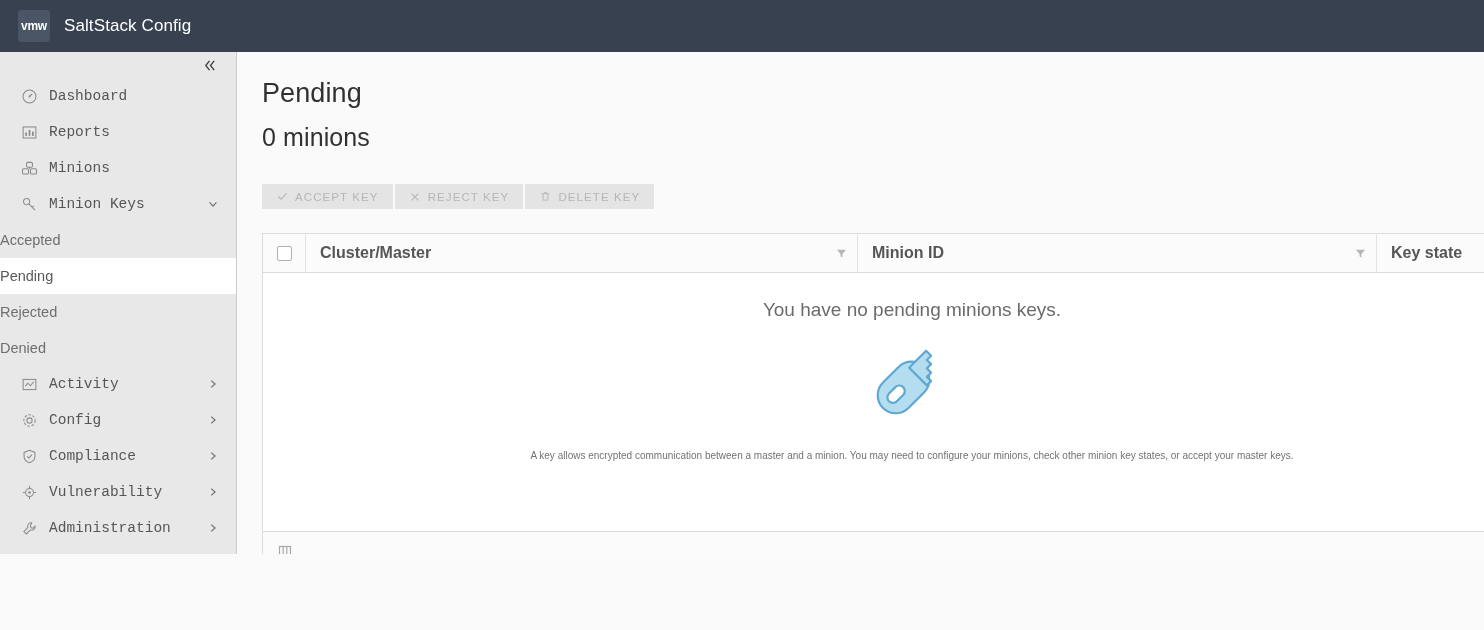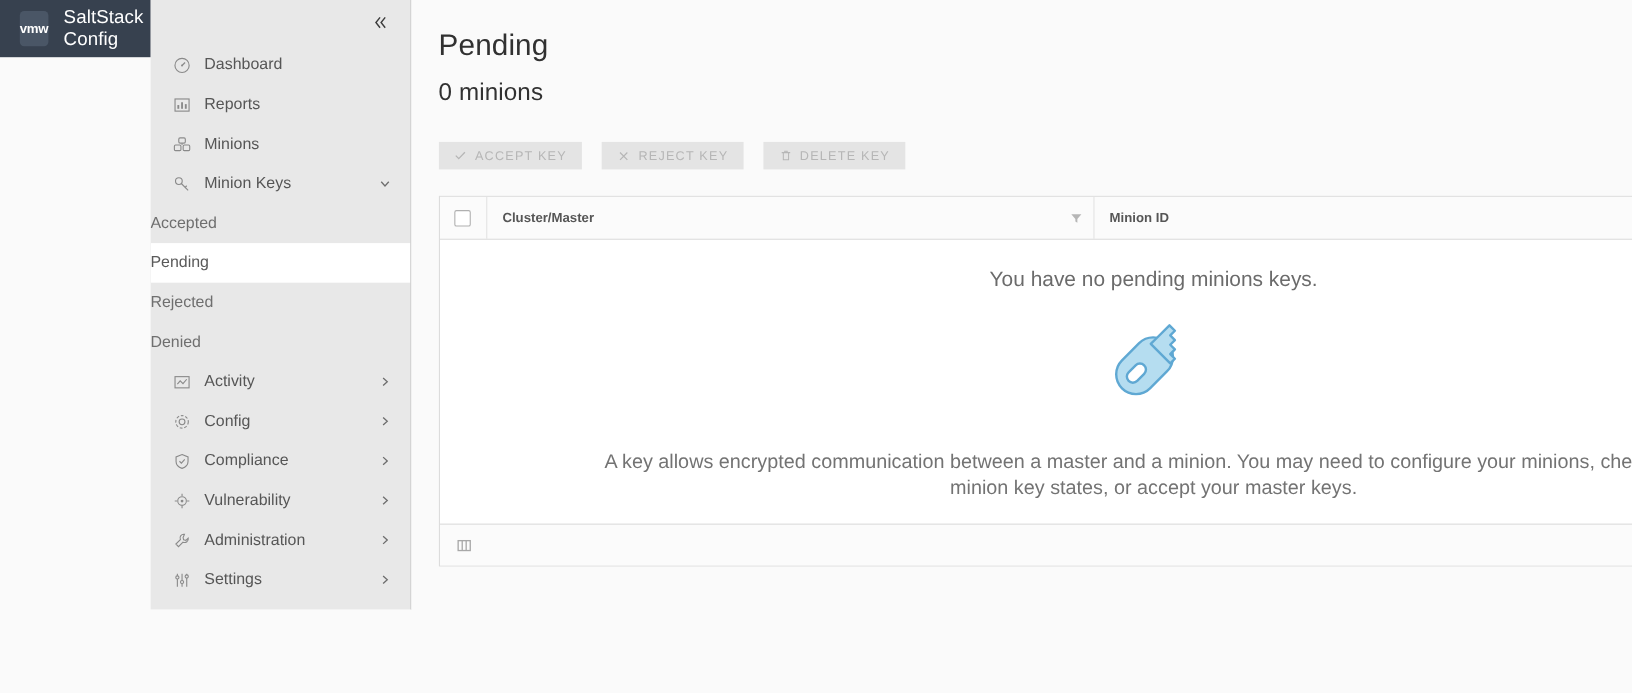--- a/index.html
+++ b/index.html
@@ -2,21 +2,21 @@
 <html><head>
 <meta charset="utf-8">
 <style>
   * { box-sizing: border-box; margin: 0; padding: 0; }
   html, body {
     width: 1484px; height: 630px;
     overflow: hidden;
     background: #fafafa;
     font-family: "Liberation Sans", sans-serif;
   }
-  .app { position: relative; width: 1484px; height: 554px; display: flex; flex-direction: row; }
+  .app { position: relative; width: 1484px; height: 554px; display: flex; flex-direction: column; }
 
   
   .topbar {
     height: 52px; flex: 0 0 52px;
     background: #37414f;
     display: flex; align-items: center;
     padding-left: 18px;
   }
   .logo-tile {
     width: 32px; height: 32px; border-radius: 4px;
@@ -43,38 +43,38 @@
   }
   .collapse-row { height: 41px; display: flex; align-items: center; justify-content: flex-end; padding-right: 14px; }
   .collapse-btn {
     width: 26px; height: 26px; display: flex; align-items: center; justify-content: center;
     cursor: pointer; color: #3d3d3d;
   }
   .nav { display: flex; flex-direction: column; }
   .nav-item {
     height: 36px; display: flex; align-items: center;
     padding: 0 16px 0 20px; cursor: pointer;
-    color: #565656; font-size: 14.5px;
+    color: #565656; font-size: 14.5px; font-family: Liberation Mono, monospace;
   }
   .nav-item .ic { width: 18px; height: 18px; flex: 0 0 18px; margin-right: 11px; color: #8a8a8a; display: flex; align-items: center; justify-content: center; }
   .nav-item .lbl { flex: 1 1 auto; white-space: nowrap; }
   .nav-item .chev { width: 14px; height: 14px; color: #6e6e6e; display: flex; align-items: center; justify-content: center; }
   .nav-sub {
     height: 36px; display: flex; align-items: center;
     cursor: pointer;
     color: #6f6f6f; font-size: 14.5px;
   }
   .nav-sub.active { background: #ffffff; color: #5a5a5a; }
 
   
   .main { flex: 1 1 auto; background: #fafafa; padding: 0 0 0 25px; overflow: hidden; position: relative; }
   .page-title { font-size: 27px; color: #313131; font-weight: normal; margin-top: 26px; letter-spacing: .1px; }
-  .page-sub { font-size: 22px; color: #313131; font-weight: normal; margin-top: 14px; letter-spacing: .1px; }
-
-  .toolbar { margin-top: 32px; display: flex; gap: 18px; }
+  .page-sub { font-size: 25px; color: #313131; font-weight: normal; margin-top: 14px; letter-spacing: .1px; }
+
+  .toolbar { margin-top: 32px; display: flex; gap: 2px; }
   .tbtn {
     height: 25px; display: flex; align-items: center; gap: 7px;
     padding: 0 14px; background: #e4e4e4; color: #b6b6b6;
     font-size: 11.5px; letter-spacing: 1.1px; text-transform: uppercase;
     border: none; cursor: default; font-family: inherit;
   }
   .tbtn .ic { display: flex; align-items: center; justify-content: center; width: 12px; height: 12px; }
 
   
   .table-card {
@@ -93,35 +93,35 @@
   }
   .th-check {
     width: 43px; flex: 0 0 43px; display: flex; align-items: center; justify-content: center;
     border-right: 1px solid #e3e3e3;
   }
   .chk {
     width: 15px; height: 15px; border: 1px solid #b0b0b0; border-radius: 2px; background: #fff; cursor: pointer;
   }
   .th {
     display: flex; align-items: center; padding: 0 10px 0 14px;
-    font-size: 12px; color: #565656; font-weight: bold;
+    font-size: 16px; color: #565656; font-weight: bold;
     border-right: 1px solid #e3e3e3;
     position: relative;
   }
   .th .fl { margin-left: auto; color: #b6b6b6; display: flex; align-items: center; cursor: pointer; }
   .th.c1 { width: 552px; flex: 0 0 552px; }
   .th.c2 { width: 519px; flex: 0 0 519px; }
   .th.c3 { flex: 1 1 auto; }
 
   .tbody { flex: 1 1 auto; display: flex; flex-direction: column; align-items: center; justify-content: flex-start; padding-top: 26px; }
   .empty-head { font-size: 19px; color: #6b6b6b; font-weight: normal; }
   .key-art { margin-top: 18px; }
   .empty-desc {
-    margin-top: 38px; width: 1020px;
-    text-align: center; font-size: 18px; color: #737373; line-height: 24px;
+    margin-top: 21px; width: 1020px;
+    text-align: center; font-size: 10px; color: #737373; line-height: 24px;
   }
 
   .tfoot {
     height: 38px; flex: 0 0 38px;
     border-top: 1px solid #dcdcdc; background: #fbfbfb;
     display: flex; align-items: center; padding-left: 14px;
   }
   .col-btn { width: 16px; height: 16px; display: flex; align-items: center; justify-content: center; cursor: pointer; color: #a8a8a8; }
 </style>
 </head>

